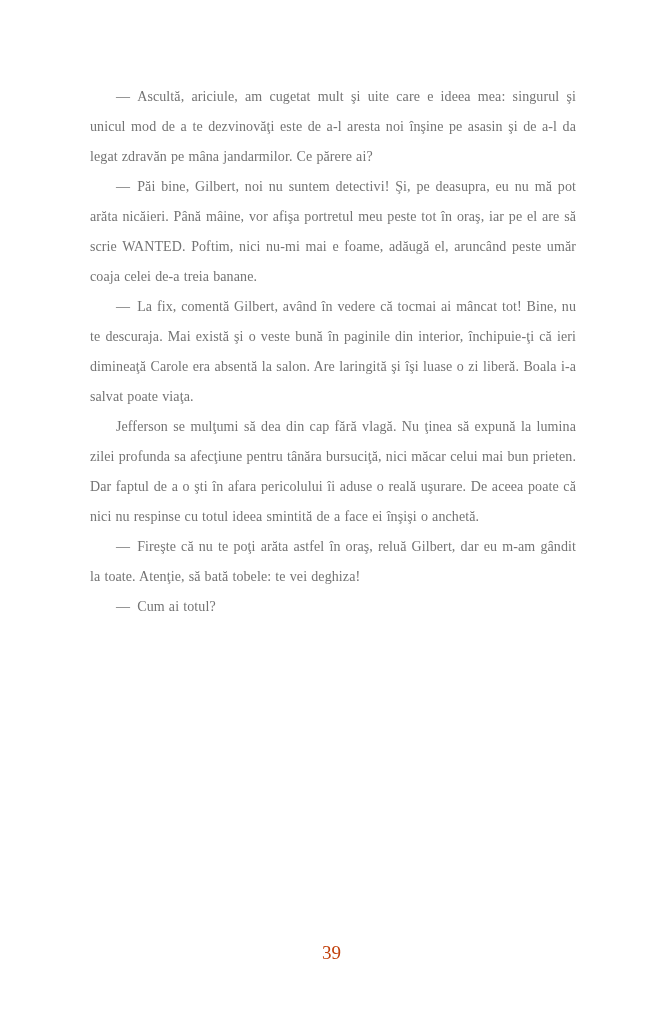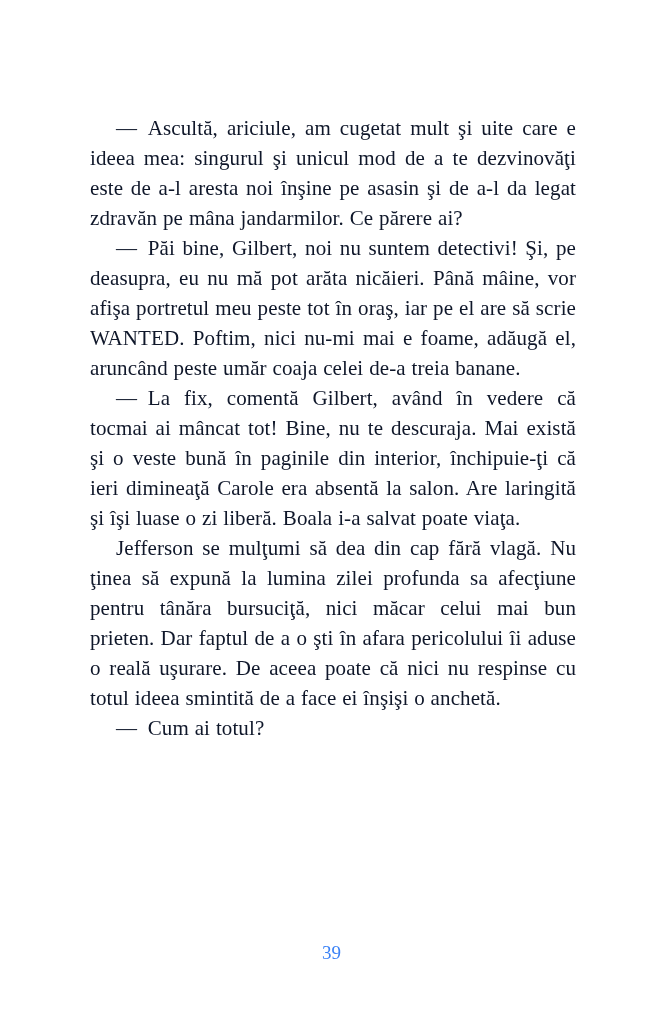--- a/index.html
+++ b/index.html
@@ -20,50 +20,50 @@
     left: 0;
     width: 663px;
     height: 1024px;
     background: #ffffff;
   }
   .text-block {
     position: absolute;
     top: 82px;
     left: 90px;
     width: 486px;
-    color: #0f172a;
-    font-size: 21px;
+    color: #737373;
+    font-size: 14px;
     line-height: 30px;
     text-align: justify;
     text-justify: inter-word;
-    margin-top: 31px;
   }
   .text-block p {
     margin: 0;
     padding: 0;
     text-indent: 26px;
     letter-spacing: 0.1px;
     word-spacing: 0.5px;
   }
   .page-footer {
     position: absolute;
     top: 941px;
     left: 0;
     width: 663px;
     text-align: center;
-    color: #3b82f6;
+    color: #c2410c;
     font-size: 19px;
     line-height: 24px;
   }
 </style>
 </head>
 <body>
 
 <div class="book-page">
   <div class="text-block">
     <p>— Ascultă, ariciule, am cugetat mult şi uite care e ideea mea: singurul şi unicul mod de a te dezvinovăţi este de a-l aresta noi înşine pe asasin şi de a-l da legat zdravăn pe mâna jandarmilor. Ce părere ai?</p>
     <p>— Păi bine, Gilbert, noi nu suntem detectivi! Şi, pe deasupra, eu nu mă pot arăta nicăieri. Până mâine, vor afişa portretul meu peste tot în oraş, iar pe el are să scrie WANTED. Poftim, nici nu-mi mai e foame, adăugă el, aruncând peste umăr coaja celei de-a treia banane.</p>
     <p>— La fix, comentă Gilbert, având în vedere că tocmai ai mâncat tot! Bine, nu te descuraja. Mai există şi o veste bună în paginile din interior, închipuie-ţi că ieri dimineaţă Carole era absentă la salon. Are laringită şi îşi luase o zi liberă. Boala i-a salvat poate viaţa.</p>
     <p>Jefferson se mulţumi să dea din cap fără vlagă. Nu ţinea să expună la lumina zilei profunda sa afecţiune pentru tânăra bursuciţă, nici măcar celui mai bun prieten. Dar faptul de a o şti în afara pericolului îi aduse o reală uşurare. De aceea poate că nici nu respinse cu totul ideea smintită de a face ei înşişi o anchetă.</p>
+    <p>— Fireşte că nu te poţi arăta astfel în oraş, reluă Gilbert, dar eu m-am gândit la toate. Atenţie, să bată tobele: te vei deghiza!</p>
     <p>— Cum ai totul?</p>
   </div>
   <div class="page-footer">39</div>
 </div>
 
 </body></html>

